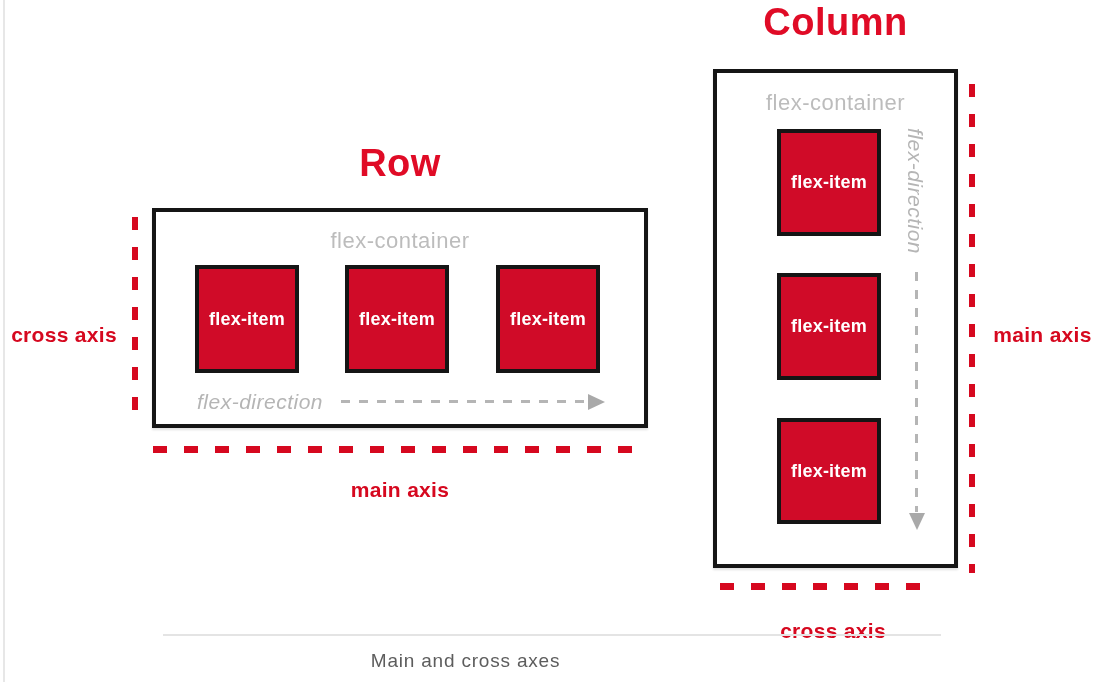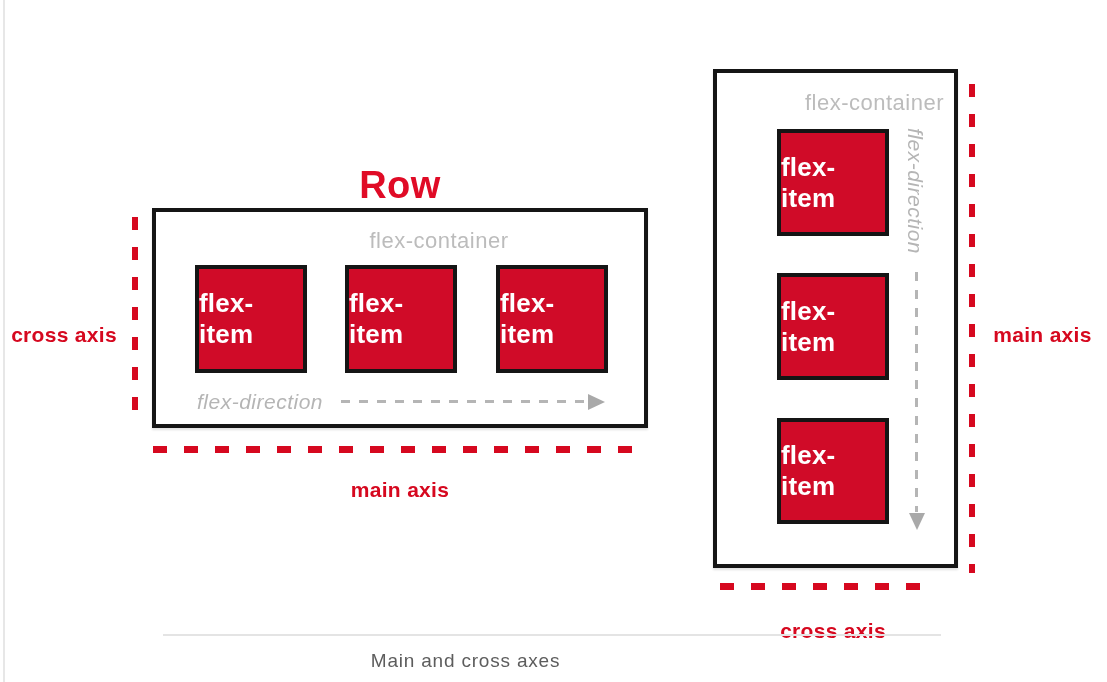--- a/index.html
+++ b/index.html
@@ -37,31 +37,30 @@
     box-sizing: border-box;
     border: 4px solid var(--border_black, #151515);
     background: #ffffff;
     box-shadow: 0 2px 2px rgba(0,0,0,0.12);
   }
   .container-label {
     color: var(--gray_label, #bcbcbc);
     font-size: 22px;
     text-align: center;
     letter-spacing: 0.5px;
-    padding-left: 39px;
   }
 
   
   .flex-item-box {
     box-sizing: border-box;
-    width: 112px;
+    width: 104px;
     border: 4px solid var(--border_black, #151515);
     background: var(--item_red, #d00b28);
     color: #ffffff;
-    font-size: 26px;
+    font-size: 18px;
     font-weight: bold;
     display: flex;
     align-items: center;
     justify-content: center;
     letter-spacing: 0.2px;
   }
 
   
   .direction-label {
     color: var(--gray_dash, #b5b5b5);
@@ -127,40 +126,41 @@
     letter-spacing: 0.8px;
   }
 </style>
 </head>
 <body>
 
 <div id="stage">
 
   <div class="abs page-left-border"></div>
 
-  <div class="abs diagram-title" style="left:152px; top:164px; width:496px;">Row</div>
+  <div class="abs diagram-title" style="left:152px; top:142px; width:496px;">Row</div>
 
   <div class="abs flex-container-box" style="left:152px; top:208px; width:496px; height:220px;"></div>
 
   <div class="abs container-label" style="left:152px; top:228px; width:496px;">flex-container</div>
 
   <div class="abs flex-item-box" style="left:195px; top:265px; height:108px;">flex-item</div>
   <div class="abs flex-item-box" style="left:345px; top:265px; height:108px;">flex-item</div>
   <div class="abs flex-item-box" style="left:496px; top:265px; height:108px;">flex-item</div>
 
   <div class="abs direction-label" style="left:197px; top:390px;">flex-direction</div>
   <div class="abs dash-h-gray" style="left:341px; top:400px; width:246px;"></div>
   <div class="abs arrowhead-right" style="left:588px; top:394px;"></div>
 
   <div class="abs dash-v-red" style="left:132px; top:217px; height:203px;"></div>
   <div class="abs axis-label center" style="left:8px; top:303px; width:112px;">cross axis</div>
 
   <div class="abs dash-h-red" style="left:153px; top:446px; width:491px;"></div>
   <div class="abs axis-label center" style="left:340px; top:458px; width:120px;">main axis</div>
 
+  <div class="abs diagram-title" style="left:713px; top:1px; width:245px;">Column</div>
 
   <div class="abs flex-container-box" style="left:713px; top:69px; width:245px; height:499px;"></div>
 
   <div class="abs container-label" style="left:713px; top:90px; width:245px;">flex-container</div>
 
   <div class="abs flex-item-box" style="left:777px; top:129px; height:107px;">flex-item</div>
   <div class="abs flex-item-box" style="left:777px; top:273px; height:107px;">flex-item</div>
   <div class="abs flex-item-box" style="left:777px; top:418px; height:106px;">flex-item</div>
 
   <div class="abs direction-label vertical" style="left:903px; top:128px; height:145px;">flex-direction</div>

